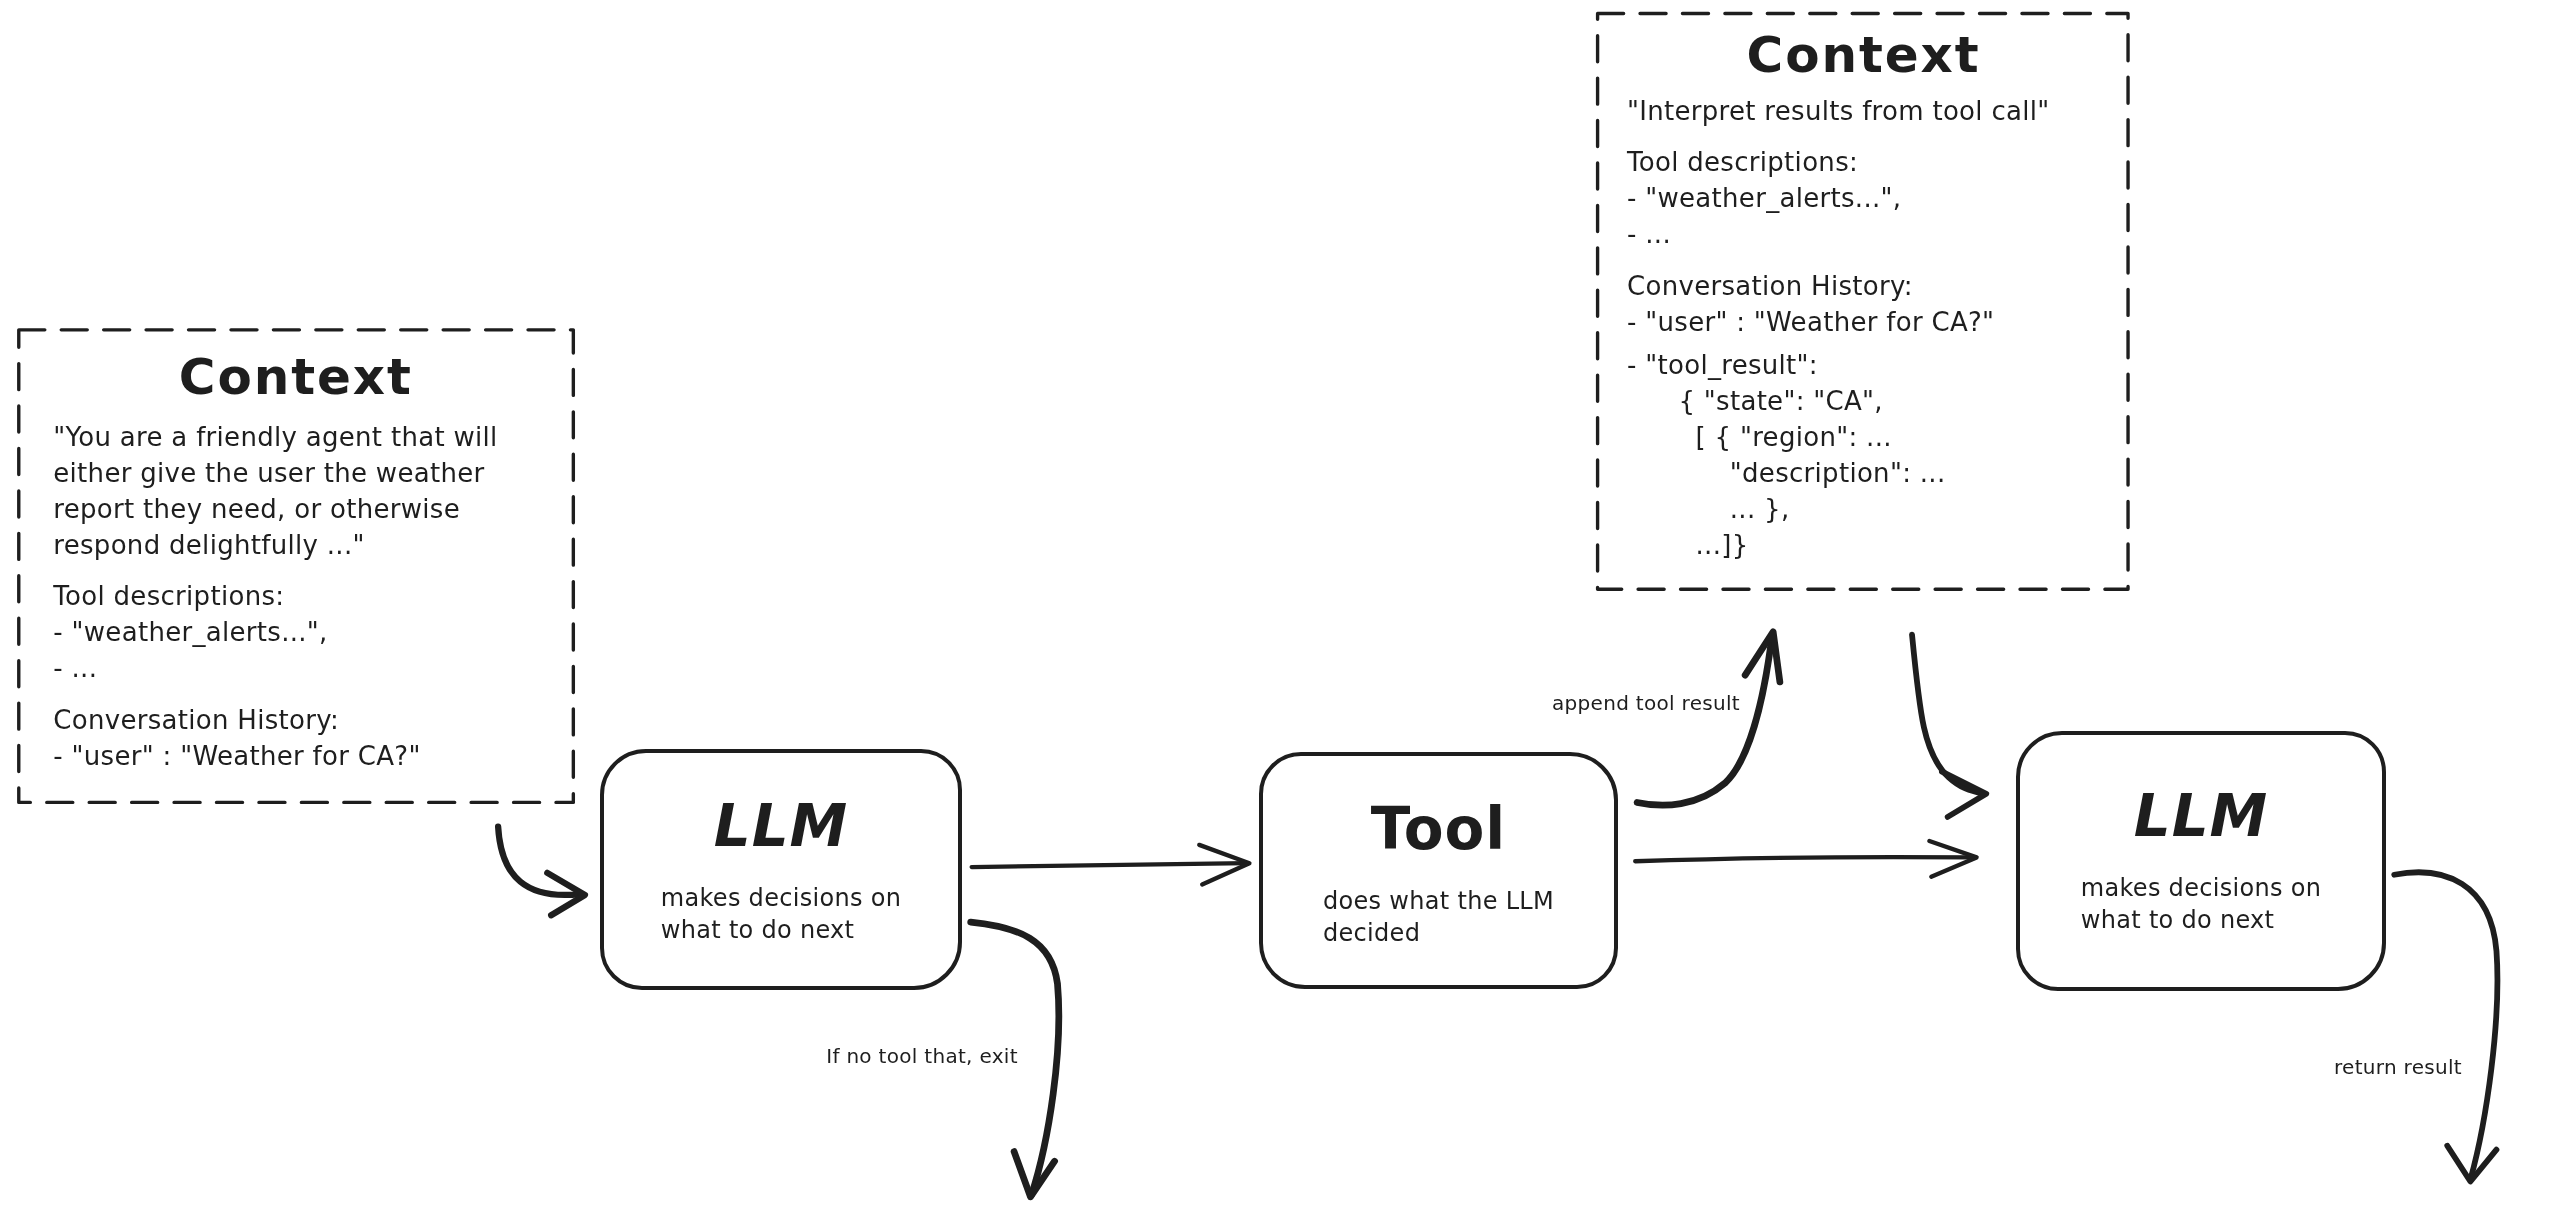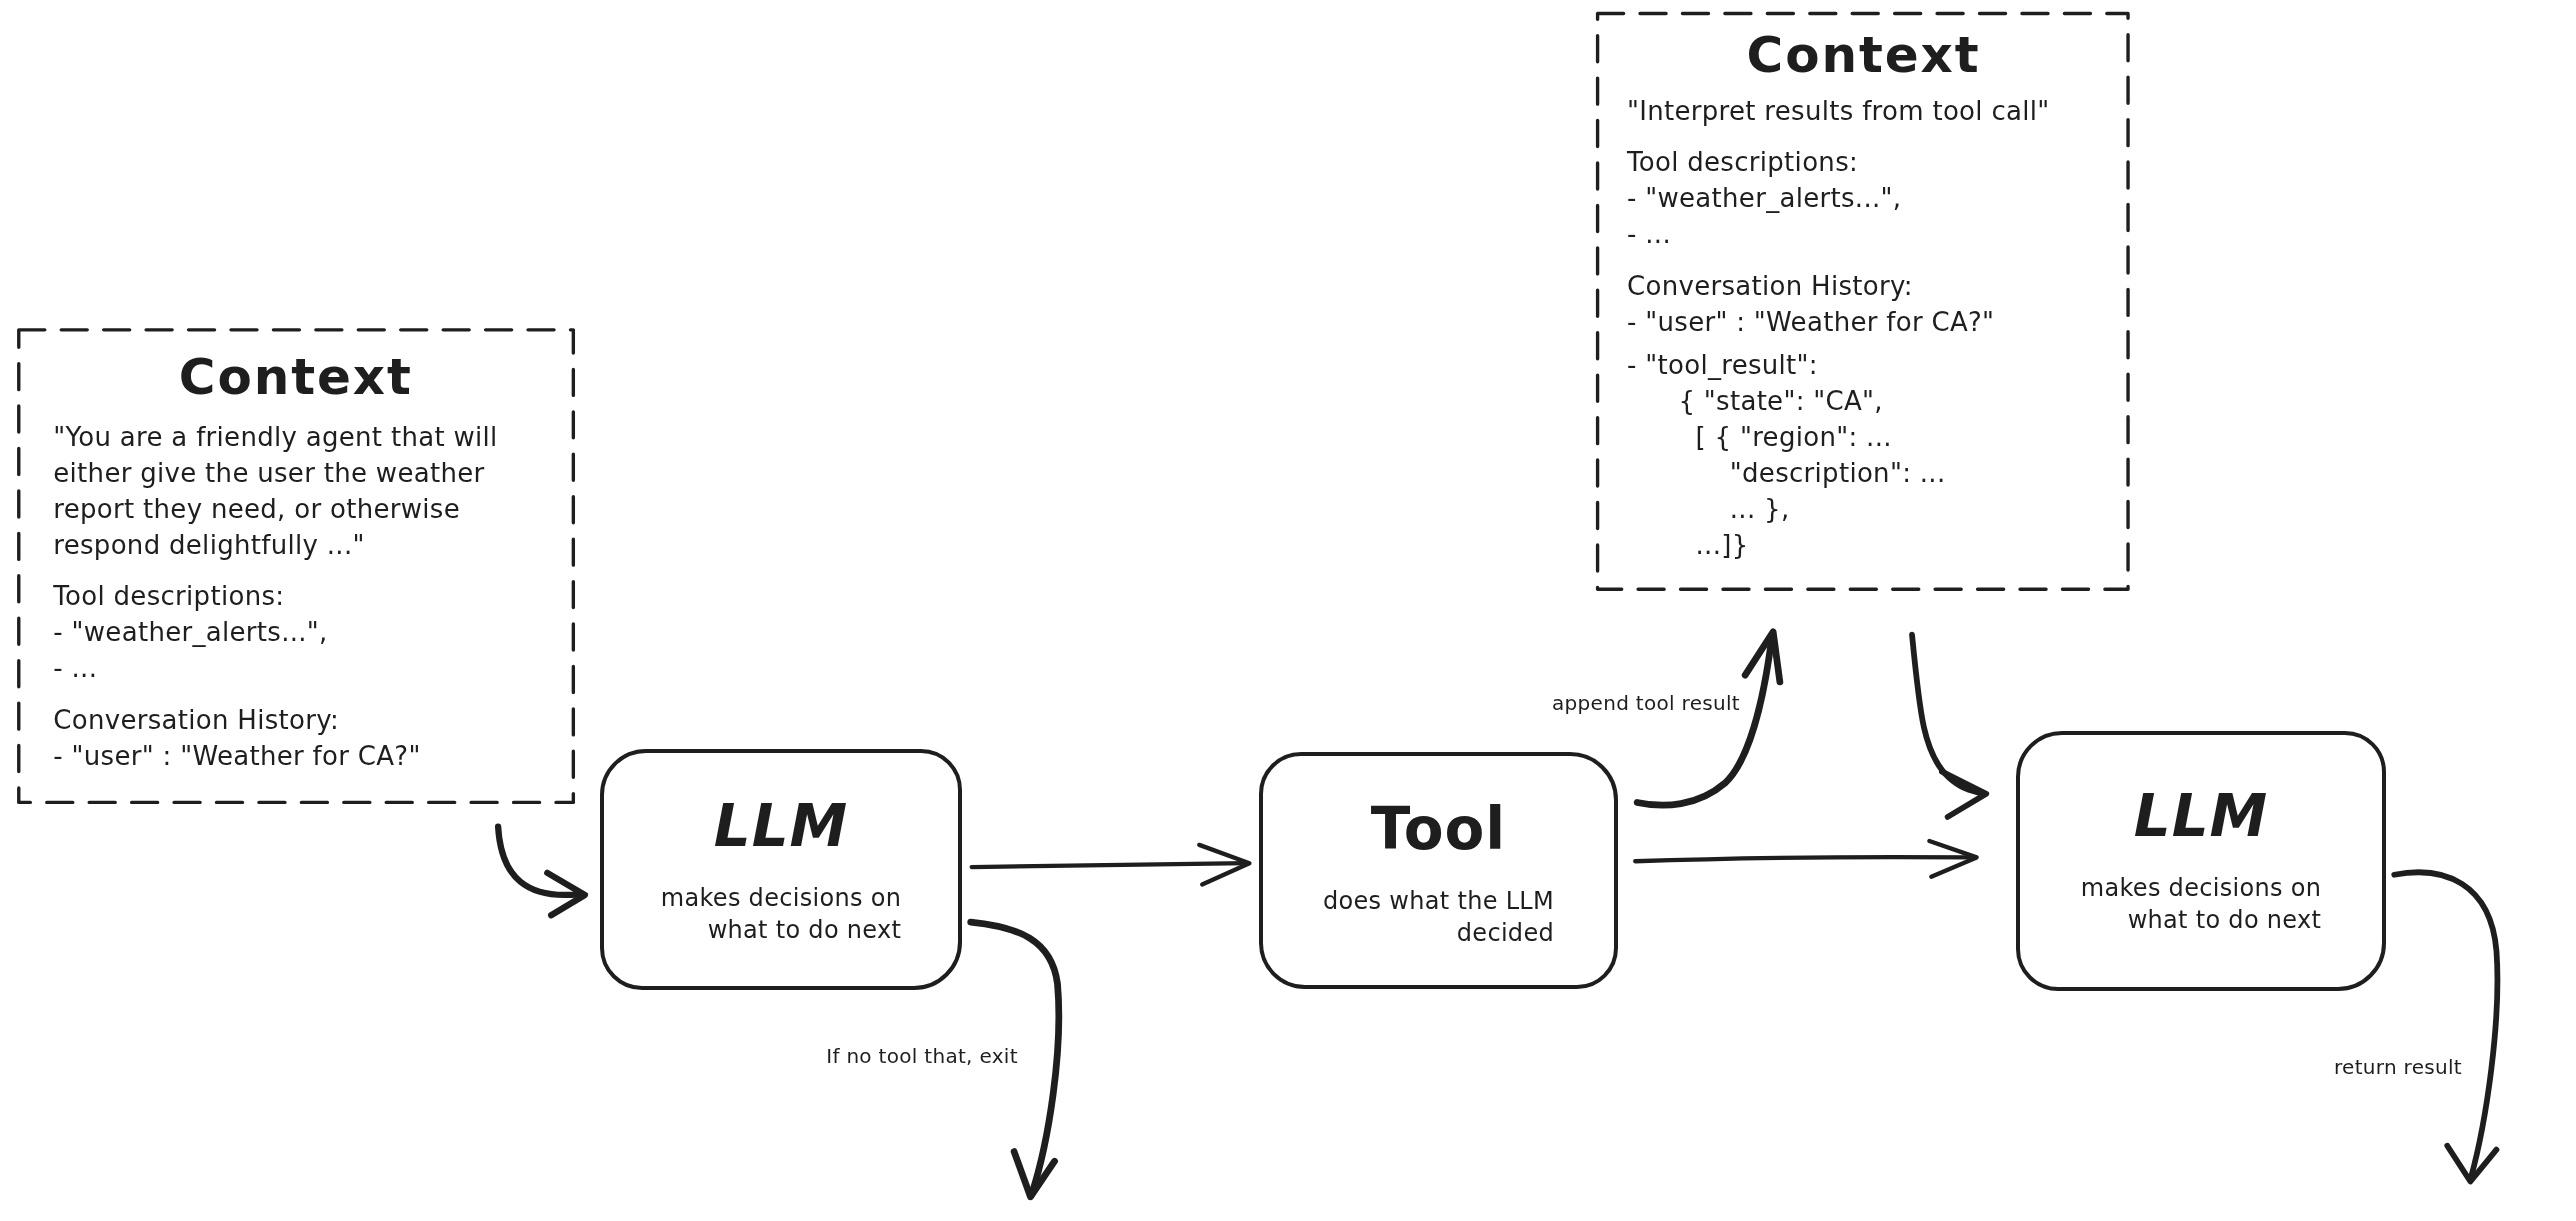--- a/index.html
+++ b/index.html
@@ -62,21 +62,21 @@
     margin-top: 46px;
     line-height: 54px;
     letter-spacing: 1px;
   }
   .node-title.italic { font-style: italic; }
   .node-sub {
     font-size: 24px;
     line-height: 32px;
     margin-top: 29px;
     white-space: pre-line;
-    text-align: right;
+    text-align: left;
     letter-spacing: 0.3px;
   }
   .edge-label {
     position: absolute;
     transform: translate(-50%, -50%);
     font-size: 20px;
     white-space: nowrap;
     letter-spacing: 0.3px;
   }
   

